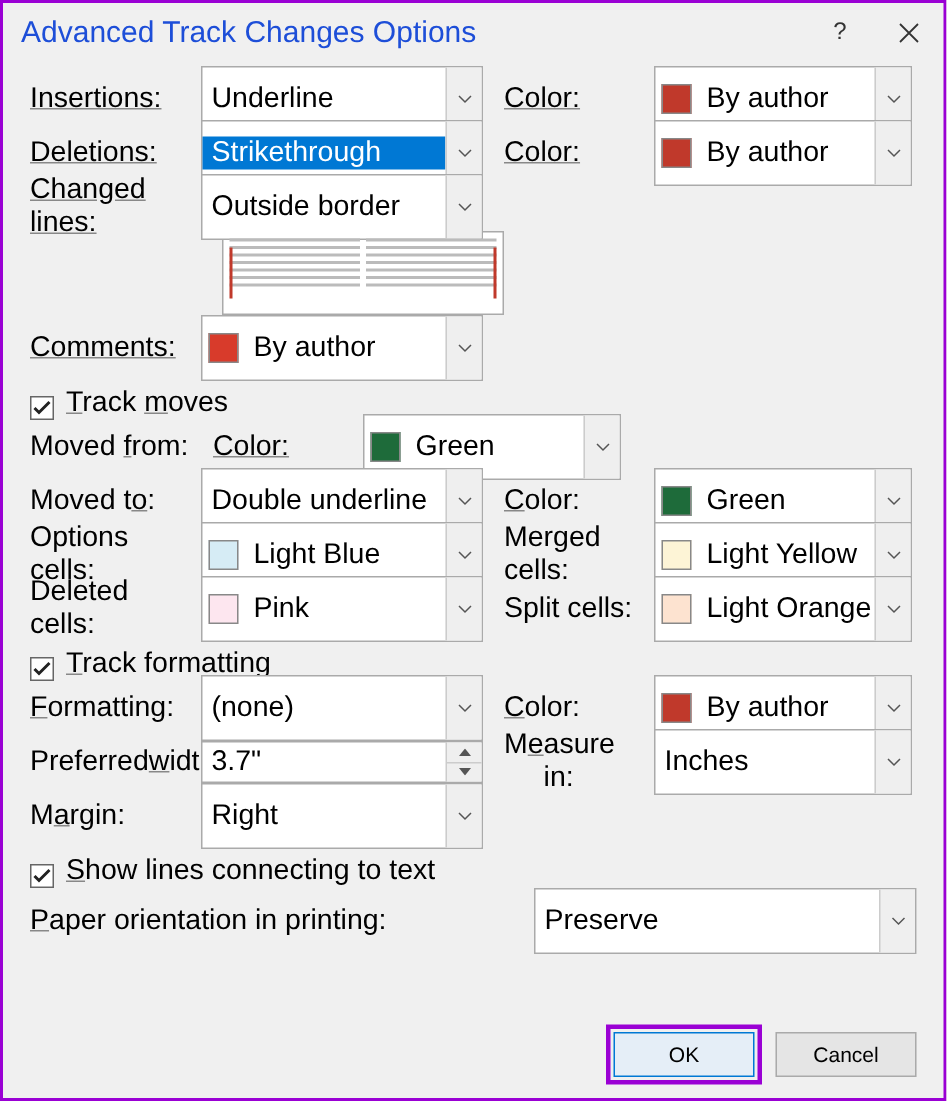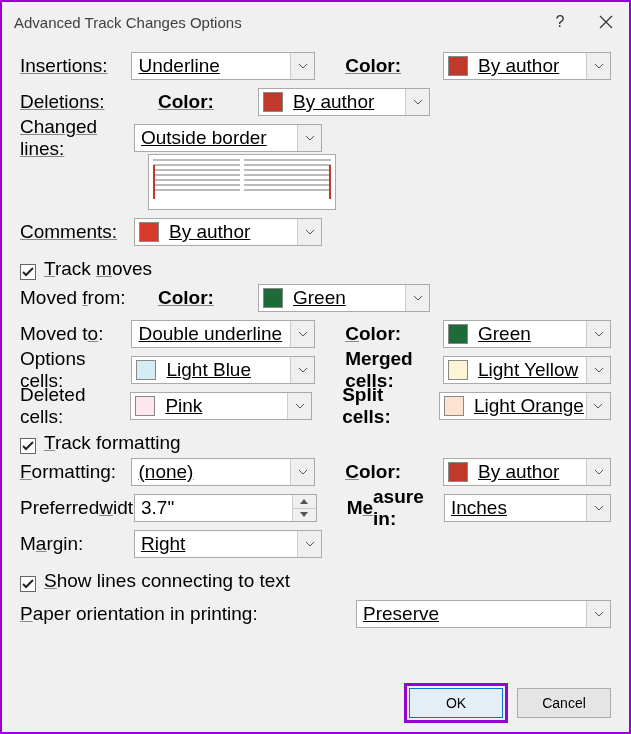--- a/index.html
+++ b/index.html
@@ -7,34 +7,34 @@
 .dialog {
   width: 631px; height: 734px;
   background: #f0f0f0;
   border: 2px solid #9a00d4;
   display: flex; flex-direction: column;
 }
 .titlebar {
   display: flex; align-items: center; height: 40px;
   padding: 0 0 0 12px;
 }
-.title { font-size: 15px; color: #404040; flex: 1; }
+.title { font-size: 20px; color: #1d4ed8; flex: 1; }
 .title-btn { width: 46px; height: 40px; display: flex; align-items: center; justify-content: center; color: #333; font-size: 16px; }
 .title-btn svg { width: 14px; height: 14px; stroke: #333; stroke-width: 1.2; fill: none; }
 .content {
   flex: 1; padding: 6px 18px 10px 18px;
   font-size: 19px; color: #000;
 }
 .row { display: flex; align-items: center; height: 36px; gap: 6px; }
 .label { width: 108px; display: flex; align-items: center; }
-.label2 { width: 94px; margin-left: 24px; display:flex; align-items:center;font-weight:bold;}
+.label2 { width: 94px; margin-left: 8px; display:flex; }
 .ul { text-decoration: underline; text-decoration-color: #888; }
 .combo {
-  height: 28px; border: 1px solid #aaa; background: #fff;
-  display: flex; align-items: center; position: relative; text-decoration: underline;
+  height: 44px; border: 1px solid #aaa; background: #fff;
+  display: flex; align-items: center; position: relative;
 }
 .combo .val { flex: 1; padding: 0 6px; white-space: nowrap; overflow: hidden; }
 .combo .sw { width: 20px; height: 20px; margin: 0 4px 0 4px; border:1px solid #888; }
 .combo .arrow {
   width: 24px; height: 100%; border-left: 1px solid #ccc;
   background: #efefef; display: flex; align-items: center; justify-content: center;
 }
 .combo .arrow svg { width: 10px; height: 6px; }
 .combo.sel .val { background: #0078d4; color: #fff; }
 .w185 { width: 188px; }
@@ -111,20 +111,28 @@
               <path d="M1 1 L5 5 L9 1" fill="none" stroke="#555"></path>
             </svg>
           </div>
       </div>
     </div>
 
     <div class="row">
       <div class="label">
           <span class="ul">Deletions:</span>
         </div>
+      <div class="combo w185 sel">
+        <div class="val">Strikethrough</div>
+        <div class="arrow">
+            <svg viewBox="0 0 10 6">
+              <path d="M1 1 L5 5 L9 1" fill="none" stroke="#555"></path>
+            </svg>
+          </div>
+      </div>
       <div class="label2">
           <span class="ul">Color:</span>
         </div>
       <div class="combo w172">
         <div class="sw" style="background:#c0392b"></div>
         <div class="val">By author</div>
         <div class="arrow">
             <svg viewBox="0 0 10 6">
               <path d="M1 1 L5 5 L9 1" fill="none" stroke="#555"></path>
             </svg>

